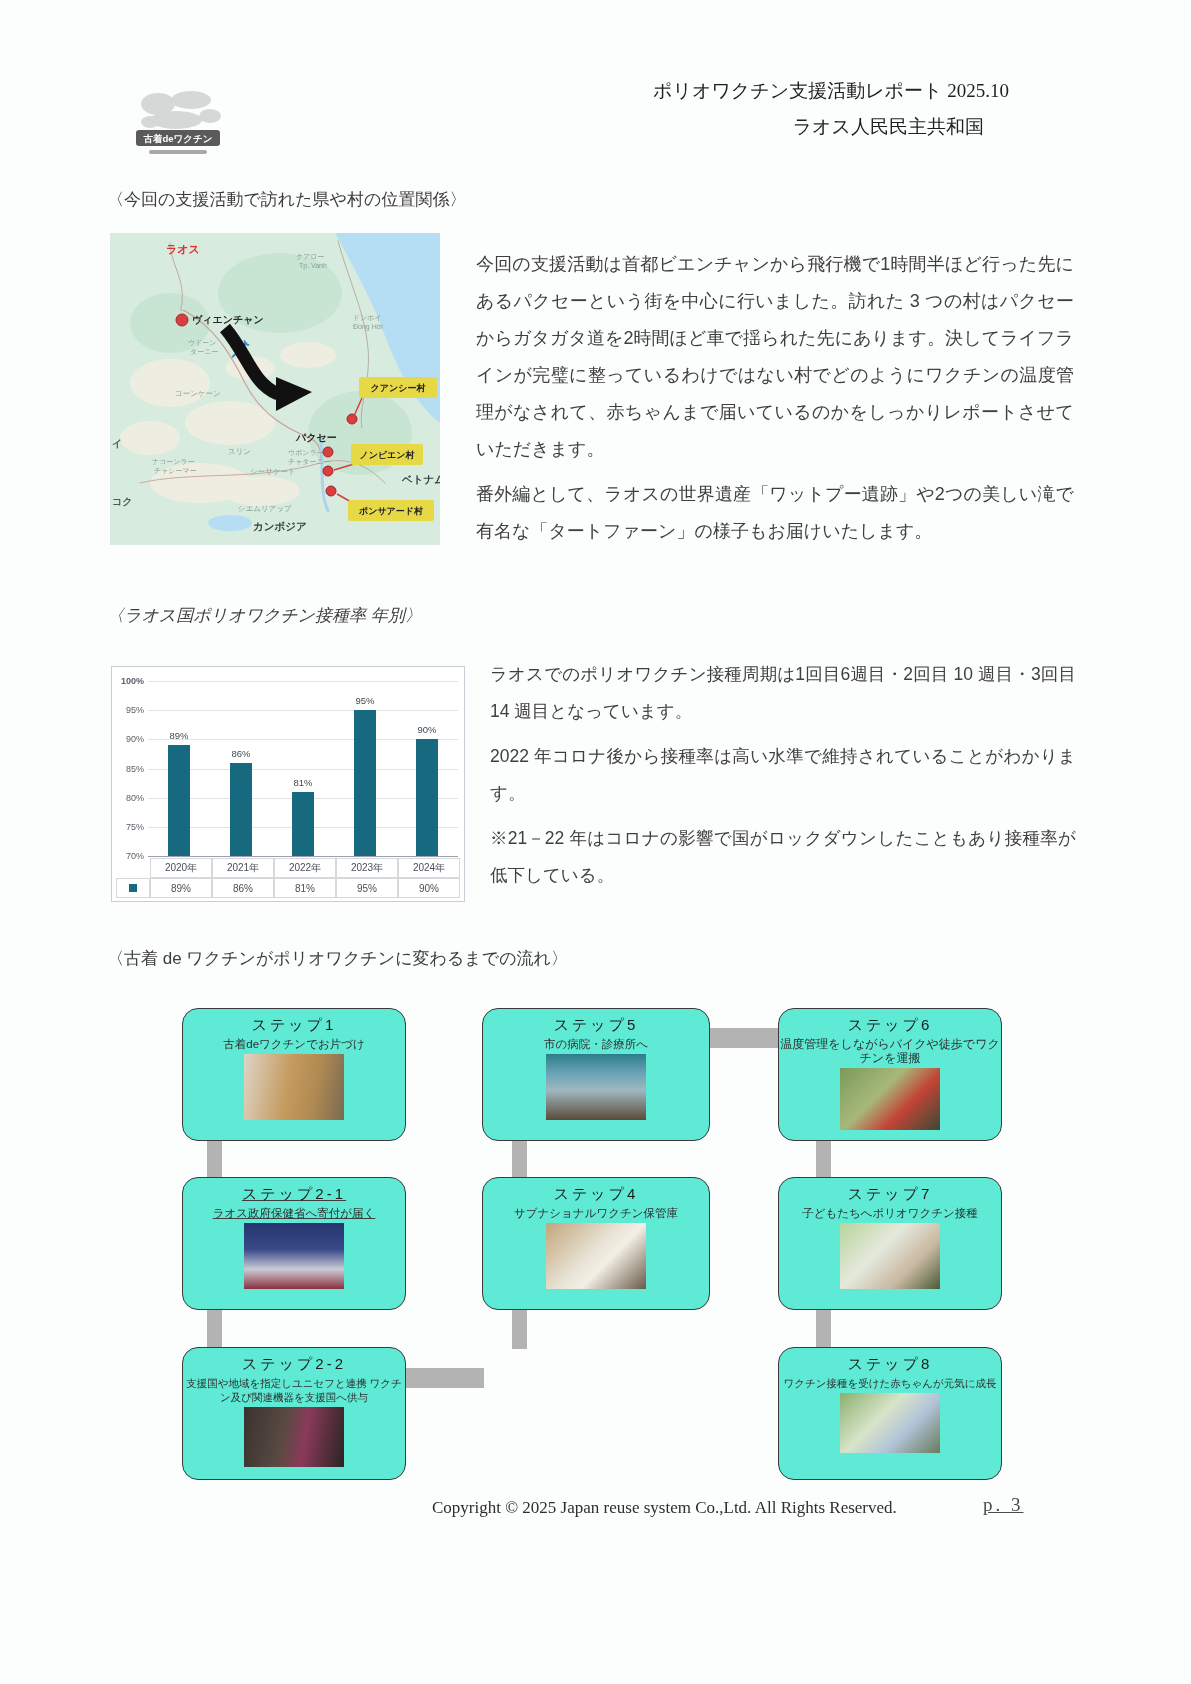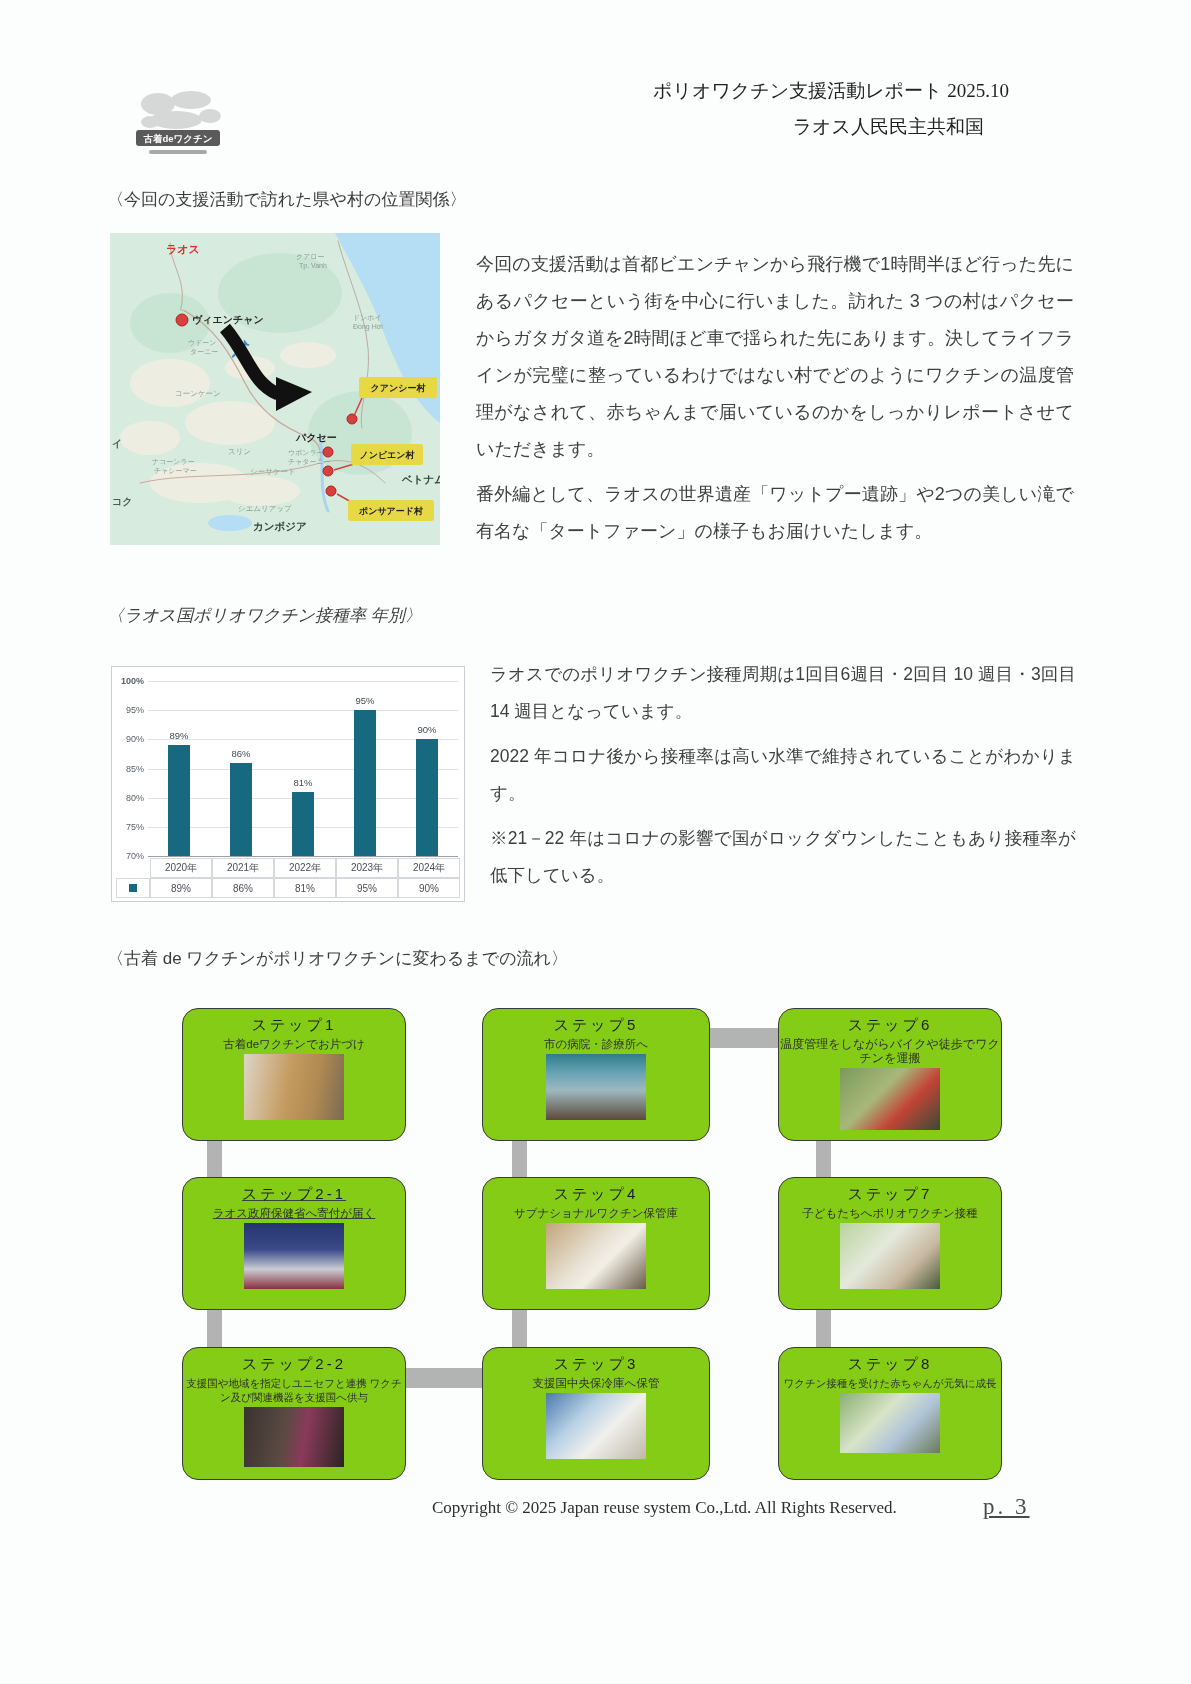--- a/index.html
+++ b/index.html
@@ -29,41 +29,41 @@
   .ytick{position:absolute;right:314px;width:34px;text-align:right;font-size:9px;color:#5a6068;
          transform:translateY(-5px);}
   .bar{position:absolute;bottom:0;width:22px;}
   .bar-label{position:absolute;text-align:center;font-size:9.5px;color:#3f4a52;}
   .ctable-row{position:absolute;left:2px;display:flex;height:20px;}
   .tcell{width:62px;border:0.5px solid #d5d9de;font-size:10px;color:#4a4f55;display:flex;
          align-items:center;justify-content:center;box-sizing:border-box;}
   .tcell.legend{width:34px;}
   .legend-sq{width:8px;height:8px;}
   
-  .step-box{position:absolute;height:133px;background:#84cc16;border:1.6px solid #3a3a3a;
+  .step-box{position:absolute;height:133px;background:#5eead4;border:1.6px solid #3a3a3a;
             border-radius:16px;z-index:1;text-align:center;box-sizing:border-box;padding-top:7px;}
   .step-title{font-size:15px;letter-spacing:3px;color:#1d1d1d;}
   .step-desc{font-size:11.5px;color:#2e2e2e;line-height:14px;margin-top:2px;}
   .step-photo{margin:3px auto 0 auto;width:100px;height:66px;}
   .conn{position:absolute;background:#b3b3b3;z-index:0;}
   
   .ph1{background:linear-gradient(100deg,#ded5c6,#c49a5e 45%,#b08a52 70%,#7a6a52);}
   .ph5{background:linear-gradient(180deg,#2e7d8c,#6aa5b5 30%,#9fb8c0 55%,#5b4a3a);}
   .ph6{background:linear-gradient(135deg,#7a9a5a,#a8b87a 40%,#c24436 65%,#3a4a35);}
   .ph21{background:linear-gradient(180deg,#24356e,#3a4a8a 40%,#caccd4 70%,#8a3040);}
   .ph4{background:linear-gradient(135deg,#c2a57a,#e8e2d4 45%,#f2efe6 60%,#6a5a48);}
   .ph7{background:linear-gradient(135deg,#b8d49a,#e4e9dc 40%,#c8b8a0 70%,#4a5a3a);}
   .ph22{background:linear-gradient(100deg,#3a3230,#5a4a42 40%,#8a3a5a 60%,#2a2422);}
   .ph3{background:linear-gradient(135deg,#4a7ab0,#b8d0e4 35%,#f0f0ee 60%,#c0b8a8);}
   .ph8{background:linear-gradient(135deg,#8ab070,#d8e4c8 40%,#b0c4d8 65%,#6a7a5a);}
   
   .footer-copy{position:absolute;left:432px;top:1498px;font-family:"Liberation Serif",serif;
                font-size:17px;color:#2e2e2e;white-space:nowrap;}
   .page-num{position:absolute;left:983px;top:1494px;font-family:"Liberation Serif",serif;
-            font-size:23px;color:#4a4a4a;letter-spacing:3px;text-decoration:underline;}
+            font-size:19px;color:#4a4a4a;letter-spacing:3px;text-decoration:underline;}
 </style>
 </head>
 <body>
 
 <div class="page">
 
   <div class="logo">
     <svg width="110" height="78" viewBox="0 0 110 78">
       <g fill="#c3c3c3" opacity="0.65">
         <ellipse cx="30" cy="20" rx="17" ry="11"></ellipse>
@@ -276,25 +276,20 @@
     <div class="step-title">ステップ7</div>
     <div class="step-desc">子どもたちへポリオワクチン接種</div>
     <div class="step-photo ph7"></div>
   </div>
 
   <div class="step-box" style="left:182px;top:1347px;width:224px;">
     <div class="step-title">ステップ2-2</div>
     <div class="step-desc" style="font-size:10.5px;">支援国や地域を指定しユニセフと連携 ワクチン及び関連機器を支援国へ供与</div>
     <div class="step-photo ph22" style="height:60px;"></div>
   </div>
-  <div class="step-box" style="left:482px;top:1347px;width:228px;">
-    <div class="step-title">ステップ3</div>
-    <div class="step-desc">支援国中央保冷庫へ保管</div>
-    <div class="step-photo ph3"></div>
-  </div>
   <div class="step-box" style="left:778px;top:1347px;width:224px;">
     <div class="step-title">ステップ8</div>
     <div class="step-desc" style="font-size:10.5px;">ワクチン接種を受けた赤ちゃんが元気に成長</div>
     <div class="step-photo ph8" style="height:60px;"></div>
   </div>
 
   <div class="footer-copy">Copyright © 2025 Japan reuse system Co.,Ltd. All Rights Reserved.</div>
   <div class="page-num">p. 3</div>
 
 </div>

